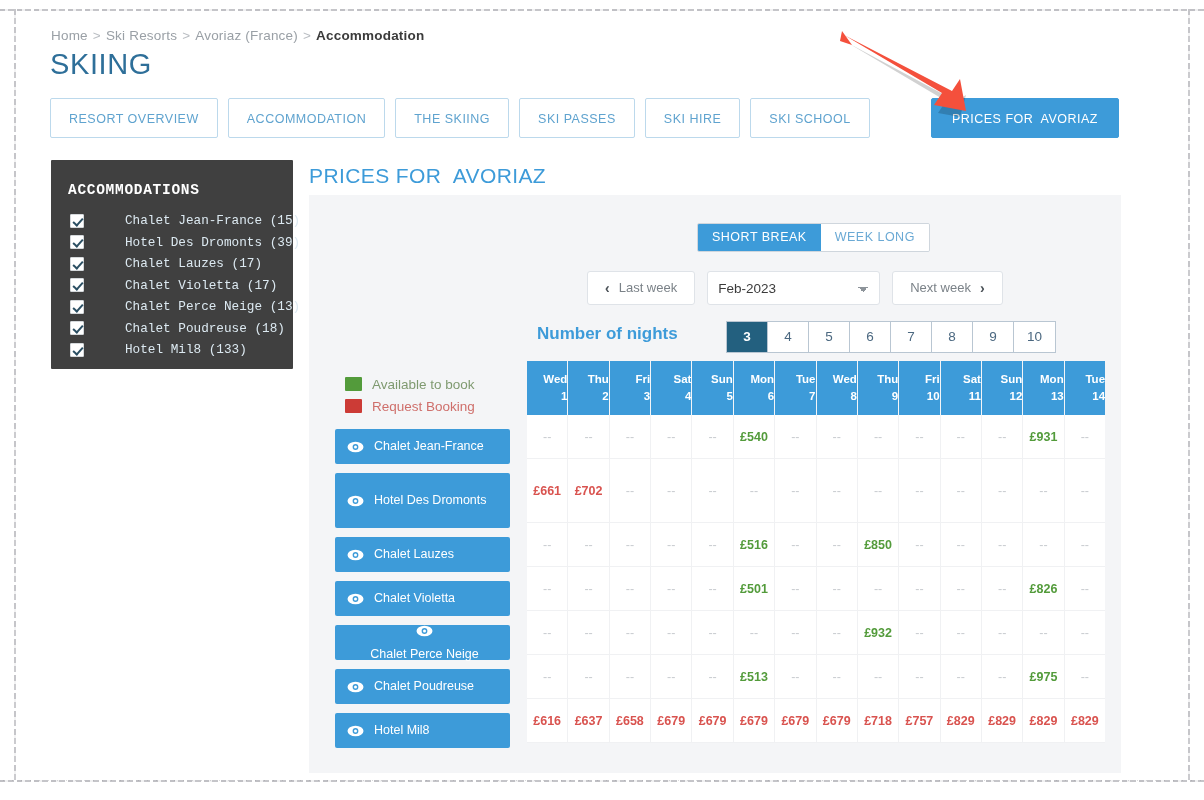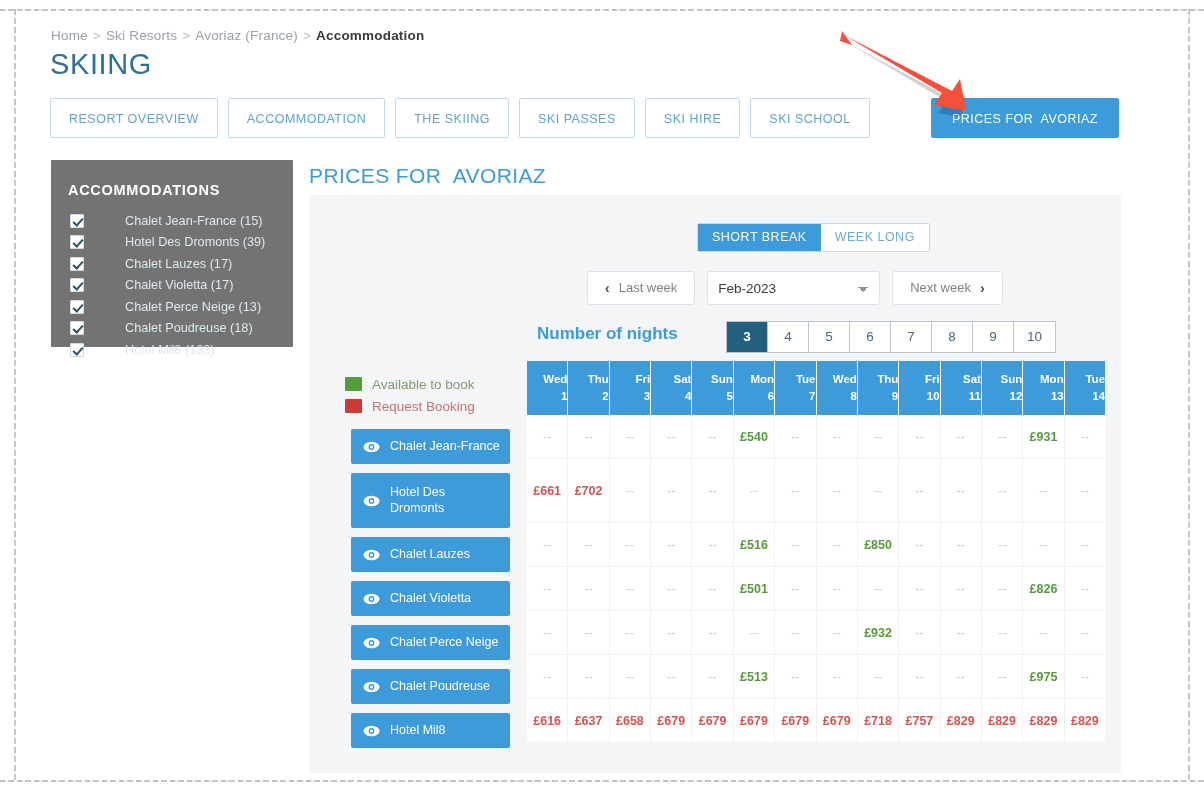--- a/index.html
+++ b/index.html
@@ -106,22 +106,22 @@
 
   
   #annotation-arrow {
     position:absolute; left:800px; top:10px;
     width:200px; height:100px; z-index:40; pointer-events:none;
   }
 
   
   #sidebar {
     position:absolute; left:35px; top:149px;
-    width:242px; height:187px;
-    background:#737373; border-radius:1px;
+    width:242px; height:209px;
+    background:#404040; border-radius:1px;font-family:Liberation Mono, monospace;
   }
   #sidebar-title {
     color:#ffffff; font-size:14.5px; font-weight:700;
     letter-spacing:.7px; padding:22px 0 12px 17px;
   }
   .sb-item {
     display:flex; align-items:center; gap:9px;
     padding:0 0 0 19px; height:21.5px;
     cursor:pointer;
   }
@@ -244,21 +244,20 @@
 
   
   #hotel-rows { position:absolute; left:26px; top:234px; width:175px; }
   .hotel-btn {
     background:#3d9bd9; color:#ffffff;
     border-radius:2px; margin-bottom:9px;
     display:flex; align-items:center; gap:10px;
     padding:0 8px 0 12px;
     font-size:12.5px; line-height:1.25;
     cursor:pointer;
-    margin-left:16px;
   }
   .hotel-btn .eye { flex:0 0 auto; display:block; }
 </style>
 </head>
 <body>
 
 <div id="page-frame">
 
   <div id="content">
 
@@ -383,21 +382,21 @@
             <span>Chalet Lauzes</span>
           </div>
           <div class="hotel-btn" style="height: 35px;">
             <svg class="eye" width="17" height="12" viewBox="0 0 17 12">
               <ellipse cx="8.5" cy="6" rx="8" ry="5.2" fill="#fff"></ellipse>
               <circle cx="8.5" cy="6" r="2.9" fill="#3d9bd9"></circle>
               <circle cx="8.5" cy="6" r="1.5" fill="#fff"></circle>
             </svg>
             <span>Chalet Violetta</span>
           </div>
-          <div class="hotel-btn" style="height: 35px;">
+          <div class="hotel-btn" style="height: 35px; flex-direction: column;">
             <svg class="eye" width="17" height="12" viewBox="0 0 17 12">
               <ellipse cx="8.5" cy="6" rx="8" ry="5.2" fill="#fff"></ellipse>
               <circle cx="8.5" cy="6" r="2.9" fill="#3d9bd9"></circle>
               <circle cx="8.5" cy="6" r="1.5" fill="#fff"></circle>
             </svg>
             <span>Chalet Perce Neige</span>
           </div>
           <div class="hotel-btn" style="height: 35px;">
             <svg class="eye" width="17" height="12" viewBox="0 0 17 12">
               <ellipse cx="8.5" cy="6" rx="8" ry="5.2" fill="#fff"></ellipse>

